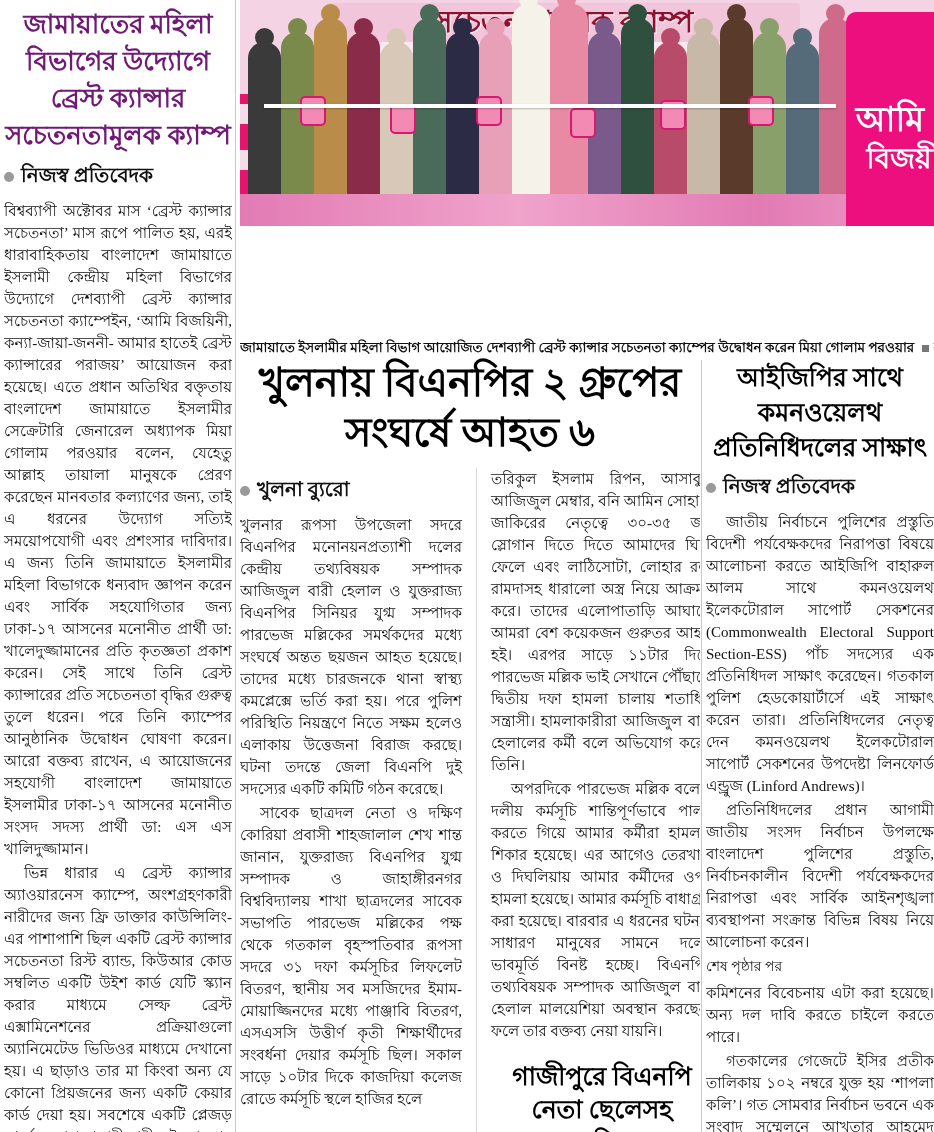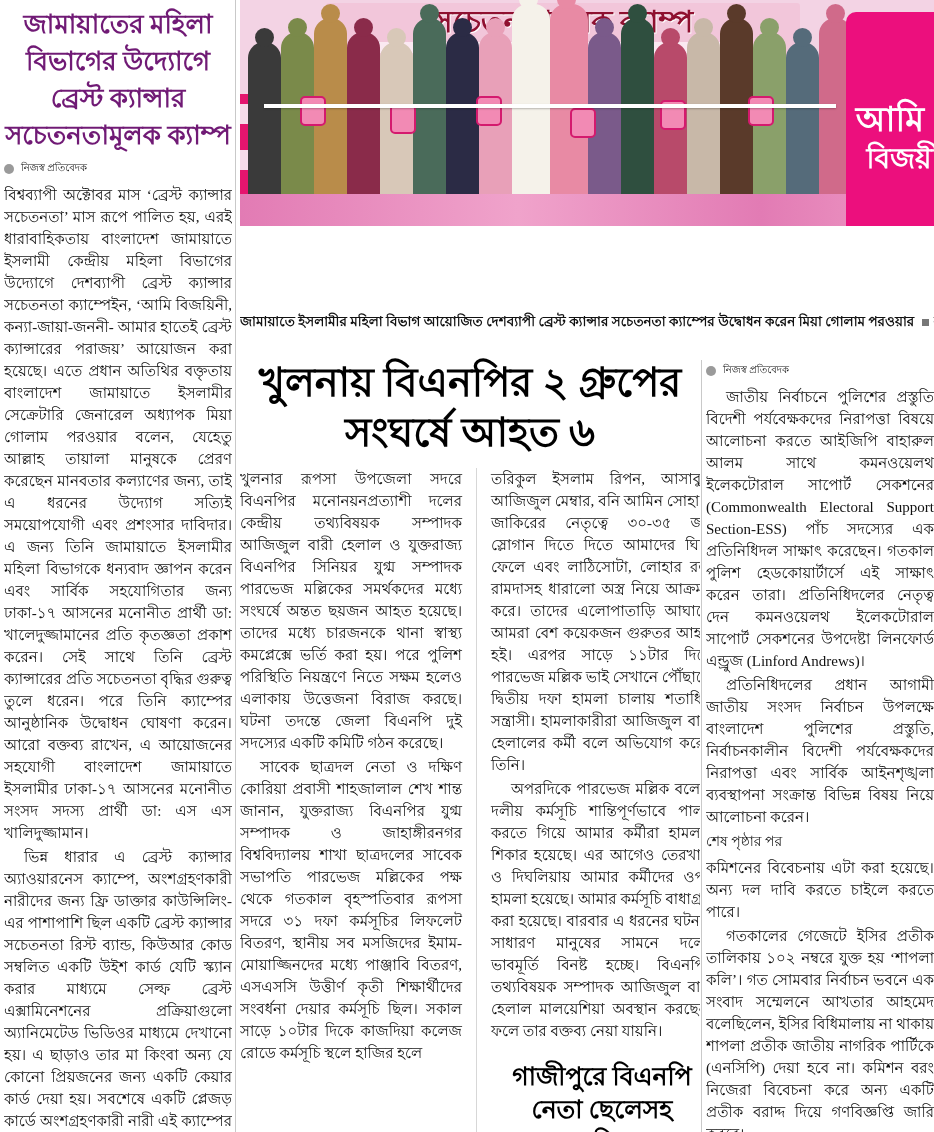--- a/index.html
+++ b/index.html
@@ -1,21 +1,21 @@
 <!DOCTYPE html>
 <html lang="bn"><head>
 <meta charset="utf-8">
 <style>
   html,body{margin:0;padding:0;background:#e8e8e8;}
   .page{position:relative;width:934px;height:1132px;background:#ffffff;overflow:hidden;
         font-family:"Liberation Serif","DejaVu Serif",serif;color:#111;}
   
   .body-text{font-size:15px;line-height:22px;text-align:justify;margin:0 0 2px 0;}
   .indent{text-indent:20px;}
-  .byline{display:flex;align-items:center;gap:7px;font-weight:normal;font-size:10px;margin:6px 0 7px 0;}
+  .byline{display:flex;align-items:center;gap:7px;font-weight:bold;font-size:20px;margin:6px 0 7px 0;}
   .byline .dot{width:10px;height:10px;border-radius:50%;background:#9a9a9a;flex:0 0 auto;}
   
   .left-col{position:absolute;left:4px;top:6px;width:228px;height:1126px;overflow:hidden;}
   .hl-blue{margin:0 0 4px 0;font-size:26px;line-height:37px;font-weight:bold;text-align:center;color:#701a75;}
   
   .v-divider{position:absolute;width:1px;background:#c9c9c9;}
   .d1{left:235px;top:0;height:1132px;}
   .d3{left:701px;top:360px;height:772px;}
   
   .photo{position:absolute;left:240px;top:0;width:694px;height:226px;background:#f3d3e4;overflow:hidden;}
@@ -42,21 +42,21 @@
   .signs i:nth-child(5){left:420px;top:100px;} .signs i:nth-child(6){left:508px;}
   .ribbon{position:absolute;left:24px;right:98px;bottom:118px;height:4px;background:#ffffff;box-shadow:0 1px 2px rgba(0,0,0,.25);}
   .floor{position:absolute;left:0;right:0;bottom:0;height:32px;
          background:linear-gradient(90deg,#e27bb4,#f0a3cb 40%,#e27bb4 75%,#ef9cc6);}
   .side-graphic{position:absolute;right:0;top:12px;width:88px;height:252px;background:#ec0f7d;
                 border-radius:10px 0 0 10px;color:#fff;font-weight:bold;text-align:center;
                 display:flex;flex-direction:column;justify-content:center;gap:4px;overflow:hidden;}
   .side-graphic .t1{font-size:34px;line-height:38px;}
   .side-graphic .t2{font-size:28px;line-height:32px;margin-right:-26px;}
   
-  .caption{position:absolute;left:240px;top:306px;width:694px;height:32px;display:flex;
+  .caption{position:absolute;left:240px;top:332px;width:694px;height:32px;display:flex;
            justify-content:flex-start;align-items:center;white-space:nowrap;overflow:hidden;}
   .caption-text{font-weight:bold;font-size:13.5px;}
   .caption-credit{font-size:12px;color:#555;display:flex;align-items:center;gap:4px;margin-left:8px;}
   .caption-credit .sq{width:7px;height:7px;background:#777;display:inline-block;}
   
   .main{position:absolute;left:240px;top:354px;width:460px;height:778px;overflow:hidden;}
   .hl-main{margin:4px 0 10px 0;font-size:40px;line-height:50px;font-weight:bold;text-align:center;color:#000;}
   .cols{display:flex;gap:14px;}
   .col{width:222px;flex:0 0 auto;}
   .col-divider{width:1px;background:#d7d7d7;flex:0 0 auto;}
@@ -134,40 +134,45 @@
     <span class="caption-credit">
       <span class="sq"></span>
       <span>নয়া দিগন্ত</span>
     </span>
   </div>
 
   <section class="main">
     <h1 class="hl-main">খুলনায় বিএনপির ২ গ্রুপের সংঘর্ষে আহত ৬</h1>
     <div class="cols">
       <div class="col">
+        <div class="byline">
+          <span class="dot"></span>
+          <span>খুলনা ব্যুরো</span>
+        </div>
         <p class="body-text">খুলনার রূপসা উপজেলা সদরে বিএনপির মনোনয়নপ্রত্যাশী দলের কেন্দ্রীয় তথ্যবিষয়ক সম্পাদক আজিজুল বারী হেলাল ও যুক্তরাজ্য বিএনপির সিনিয়র যুগ্ম সম্পাদক পারভেজ মল্লিকের সমর্থকদের মধ্যে সংঘর্ষে অন্তত ছয়জন আহত হয়েছে। তাদের মধ্যে চারজনকে থানা স্বাস্থ্য কমপ্লেক্সে ভর্তি করা হয়। পরে পুলিশ পরিস্থিতি নিয়ন্ত্রণে নিতে সক্ষম হলেও এলাকায় উত্তেজনা বিরাজ করছে। ঘটনা তদন্তে জেলা বিএনপি দুই সদস্যের একটি কমিটি গঠন করেছে।</p>
         <p class="body-text indent">সাবেক ছাত্রদল নেতা ও দক্ষিণ কোরিয়া প্রবাসী শাহজালাল শেখ শান্ত জানান, যুক্তরাজ্য বিএনপির যুগ্ম সম্পাদক ও জাহাঙ্গীরনগর বিশ্ববিদ্যালয় শাখা ছাত্রদলের সাবেক সভাপতি পারভেজ মল্লিকের পক্ষ থেকে গতকাল বৃহস্পতিবার রূপসা সদরে ৩১ দফা কর্মসূচির লিফলেট বিতরণ, স্থানীয় সব মসজিদের ইমাম-মোয়াজ্জিনদের মধ্যে পাঞ্জাবি বিতরণ, এসএসসি উত্তীর্ণ কৃতী শিক্ষার্থীদের সংবর্ধনা দেয়ার কর্মসূচি ছিল। সকাল সাড়ে ১০টার দিকে কাজদিয়া কলেজ রোডে কর্মসূচি স্থলে হাজির হলে</p>
       </div>
       <div class="col-divider"></div>
       <div class="col">
         <p class="body-text">তরিকুল ইসলাম রিপন, আসাবুর, আজিজুল মেম্বার, বনি আমিন সোহাগ, জাকিরের নেতৃত্বে ৩০-৩৫ জন স্লোগান দিতে দিতে আমাদের ঘিরে ফেলে এবং লাঠিসোটা, লোহার রড, রামদাসহ ধারালো অস্ত্র নিয়ে আক্রমণ করে। তাদের এলোপাতাড়ি আঘাতে আমরা বেশ কয়েকজন গুরুতর আহত হই। এরপর সাড়ে ১১টার দিকে পারভেজ মল্লিক ভাই সেখানে পৌঁছালে দ্বিতীয় দফা হামলা চালায় শতাধিক সন্ত্রাসী। হামলাকারীরা আজিজুল বারী হেলালের কর্মী বলে অভিযোগ করেন তিনি।</p>
         <p class="body-text indent">অপরদিকে পারভেজ মল্লিক বলেন, দলীয় কর্মসূচি শান্তিপূর্ণভাবে পালন করতে গিয়ে আমার কর্মীরা হামলার শিকার হয়েছে। এর আগেও তেরখাদা ও দিঘলিয়ায় আমার কর্মীদের ওপর হামলা হয়েছে। আমার কর্মসূচি বাধাগ্রস্ত করা হয়েছে। বারবার এ ধরনের ঘটনায় সাধারণ মানুষের সামনে দলের ভাবমূর্তি বিনষ্ট হচ্ছে। বিএনপির তথ্যবিষয়ক সম্পাদক আজিজুল বারী হেলাল মালয়েশিয়া অবস্থান করছেন। ফলে তার বক্তব্য নেয়া যায়নি।</p>
 
         <div>
           <h3 class="hl-sub">গাজীপুরে বিএনপি নেতা ছেলেসহ গ্রেফতার বিপুল অস্ত্র-গাঁজা জব্দ</h3>
 
         </div>
       </div>
     </div>
   </section>
 
   <div class="v-divider d3"></div>
 
   <aside class="right-col">
     <div>
+      <h2 class="hl-right">আইজিপির সাথে কমনওয়েলথ প্রতিনিধিদলের সাক্ষাৎ</h2>
       <div class="byline">
         <span class="dot"></span>
         <span>নিজস্ব প্রতিবেদক</span>
       </div>
       <p class="body-text indent">জাতীয় নির্বাচনে পুলিশের প্রস্তুতি বিদেশী পর্যবেক্ষকদের নিরাপত্তা বিষয়ে আলোচনা করতে আইজিপি বাহারুল আলম সাথে কমনওয়েলথ ইলেকটোরাল সাপোর্ট সেকশনের (Commonwealth Electoral Support Section-ESS) পাঁচ সদস্যের এক প্রতিনিধিদল সাক্ষাৎ করেছেন। গতকাল পুলিশ হেডকোয়ার্টার্সে এই সাক্ষাৎ করেন তারা। প্রতিনিধিদলের নেতৃত্ব দেন কমনওয়েলথ ইলেকটোরাল সাপোর্ট সেকশনের উপদেষ্টা লিনফোর্ড এন্ড্রুজ (Linford Andrews)।</p>
       <p class="body-text indent">প্রতিনিধিদলের প্রধান আগামী জাতীয় সংসদ নির্বাচন উপলক্ষে বাংলাদেশ পুলিশের প্রস্তুতি, নির্বাচনকালীন বিদেশী পর্যবেক্ষকদের নিরাপত্তা এবং সার্বিক আইনশৃঙ্খলা ব্যবস্থাপনা সংক্রান্ত বিভিন্ন বিষয় নিয়ে আলোচনা করেন।</p>
     </div>
 
     <div>
       <div class="cont-label">শেষ পৃষ্ঠার পর</div>

